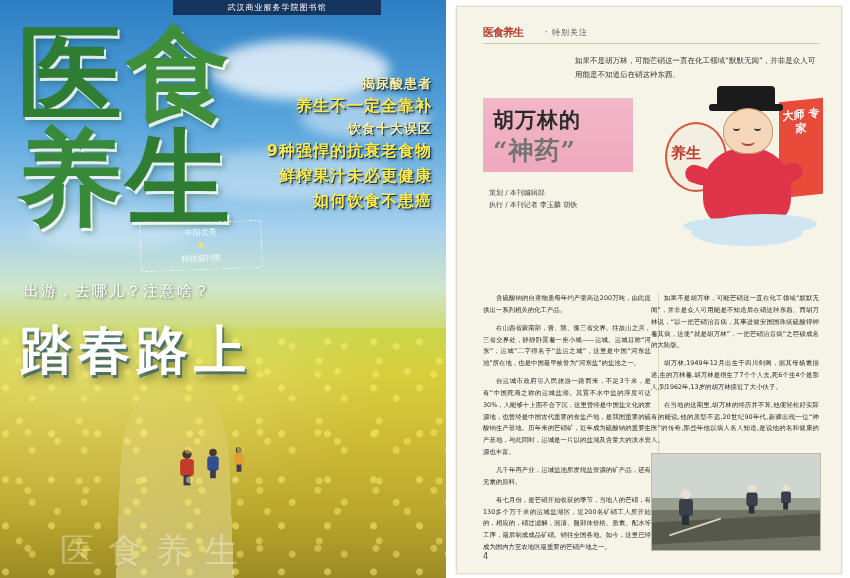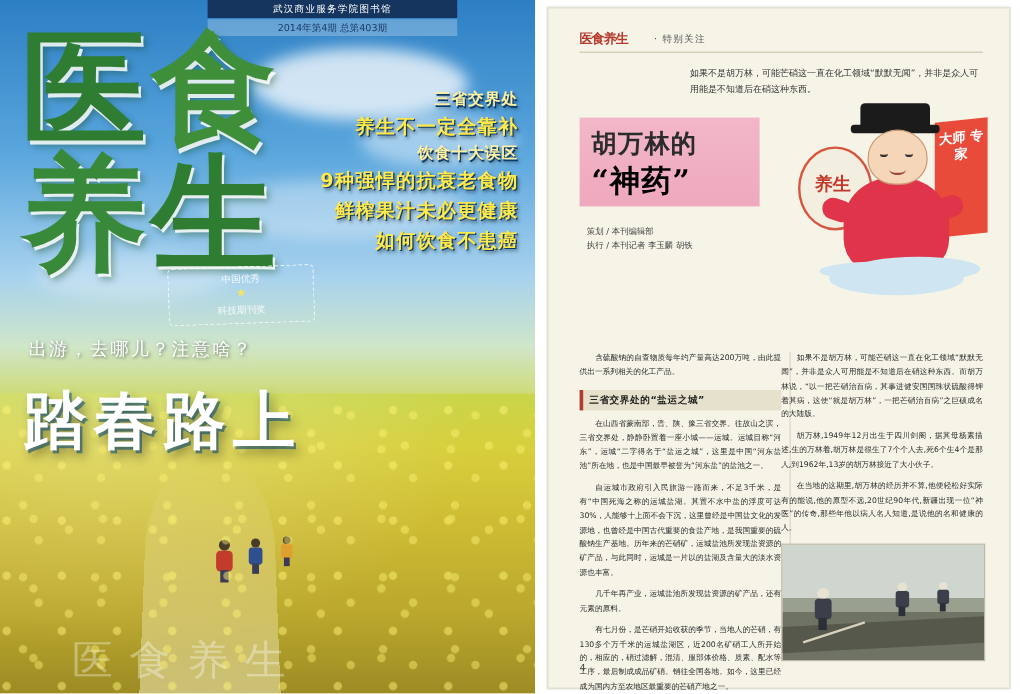--- a/index.html
+++ b/index.html
@@ -140,33 +140,33 @@
   .titleblock{position:relative;margin-top:10px;height:92px;}
   .title-bg{
     position:absolute;left:0;top:6px;width:150px;height:74px;
     background:linear-gradient(#f2b7c9,#efa8bd);
   }
   .title-cn{
     position:absolute;left:10px;top:14px;color:#2b2b2b;font-size:21px;font-weight:bold;
     font-family:"DejaVu Serif","Liberation Serif",serif;letter-spacing:1px;
   }
   .title-cn2{
-    position:absolute;left:10px;top:42px;color:#000000;font-size:25px;font-weight:bold;
+    position:absolute;left:10px;top:42px;color:#737373;font-size:25px;font-weight:bold;
     font-family:"DejaVu Serif","Liberation Serif",serif;letter-spacing:1px;
   }
   .byline{position:absolute;left:6px;top:96px;font-size:7px;color:#444;line-height:1.7;}
 
   
   .cartoon{position:absolute;right:-4px;top:-6px;width:150px;height:170px;}
   .balloon{
     position:absolute;left:-8px;top:36px;width:58px;height:66px;border-radius:50%;
     background:#f3efe0;border:2px solid #d8563f;
   }
   .balloon-txt{
-    position:absolute;left:-2px;top:58px;width:46px;text-align:center;color:#c0392b;
+    position:absolute;left:-2px;top:58px;width:46px;color:#c0392b;
     font-size:15px;font-weight:bold;font-family:"DejaVu Serif","Liberation Serif",serif;
   }
   .banner-r{
     position:absolute;right:0;top:14px;width:44px;height:96px;background:#e84b3a;
     transform:skewY(-6deg);
   }
   .banner-r span{
     display:block;margin-top:8px;color:#fff;font-size:11px;text-align:center;font-weight:bold;
     line-height:1.25;
   }
@@ -223,31 +223,30 @@
 
 <div class="page">
 
   <div class="cover">
     <div class="cloud c1"></div>
     <div class="cloud c2"></div>
     <div class="cloud c3"></div>
     <div class="cloud c4"></div>
 
     <div class="libstamp">武汉商业服务学院图书馆</div>
-    <div class="issueline">2014年第4期  总第403期</div>
 
     <div class="masthead">
       <div class="mh-char mh1">医</div>
       <div class="mh-char mh2">食</div>
       <div class="mh-char mh3">养</div>
       <div class="mh-char mh4">生</div>
     </div>
 
     <div class="headlines">
-      <div class="hl small">三省交界处</div>
+      <div class="hl small">揭尿酸患者</div>
       <div class="hl">养生不一定全靠补</div>
       <div class="hl small">饮食十大误区</div>
       <div class="hl">9种强悍的抗衰老食物</div>
       <div class="hl">鲜榨果汁未必更健康</div>
       <div class="hl">如何饮食不患癌</div>
     </div>
 
     <div class="seal">
       <span>中国优秀</span>
       <span class="star">★</span>
@@ -315,23 +314,22 @@
             </div>
             <div class="cloud-base"></div>
           </div>
         </div>
 
         <div class="cols">
           <div class="colrule"></div>
 
           <div class="col">
             <p class="p indent">含硫酸钠的自查物质每年约产量高达200万吨，由此提供出一系列相关的化工产品。</p>
-            <div class="subhead">三省交界处的“盐运之城”</div>
             <p class="p indent">在山西省蒙南部，晋、陕、豫三省交界。往故山之滨，三省交界处，静静卧置着一座小城——运城。运城目称“河东”，运城“二字得名于“盐运之城”，这里是中国“河东盐池”所在地，也是中国最早被誉为“河东盐”的盐池之一。</p>
-            <p class="p indent">自运城市政府引入民旅游一路而来，不足3千米，是有“中国死海之称的运城盐湖。其置不水中盐的浮度可达30%，人能够十上面不会下沉，这里曾经是中国盐文化的发源地，也曾经是中国古代重要的食盐产地，是我国重要的硫酸钠生产基地。历年来的芒硝矿，运城盐池所发现盐资源的矿产品，与此同时，运城是一片以的盐湖及含量大的淡水资源也丰富。</p>
+            <p class="p indent">自运城市政府引入民旅游一路而来，不足3千米，是有“中国死海之称的运城盐湖。其置不水中盐的浮度可达30%，人能够十上面不会下沉，这里曾经是中国盐文化的发源地，也曾经是中国古代重要的食盐产地，是我国重要的硫酸钠生产基地。历年来的芒硝矿，近年成为硫酸钠的重要生产基地，与此同时，运城是一片以的盐湖及含量大的淡水资源也丰富。</p>
             <p class="p indent">几千年再产业，运城盐池所发现盐资源的矿产品，还有元素的原料。</p>
             <p class="p indent">有七月份，是芒硝开始收获的季节，当地人的芒硝，有130多个万千米的运城盐湖区，近200名矿硝工人所开始的，相应的，硝过滤解，混清、服部体价格、质素、配水等工序，最后制成成品矿硝。销往全国各地。如今，这里已经成为国内方至农地区最重要的芒硝产地之一。</p>
           </div>
 
           <div class="col">
             <p class="p indent">如果不是胡万林，可能芒硝这一直在化工领域“默默无闻”，并非是众人可用能是不知道后在硝这种东西。而胡万林说，“以一把芒硝治百病，其事进健安国国珠状硫酸得钾着其病，这使“就是胡万林”，一把芒硝治百病”之巨硕成名的大陆版。</p>
             <p class="p indent">胡万林,1949年12月出生于四川剑阁，据其母杨素描述,生的万林着,胡万林是很生了7个个人去,死6个生4个是那人,到1962年,13岁的胡万林接近了大小伙子。</p>
             <p class="p indent">在当地的这期里,胡万林的经历并不算,他便轻松好实际有的能说,他的原型不远,20世纪90年代,新疆出现一位“神医”的传奇,那些年他以病人名人知道,是说他的名和健康的人。</p>
 
             <div class="photo">

